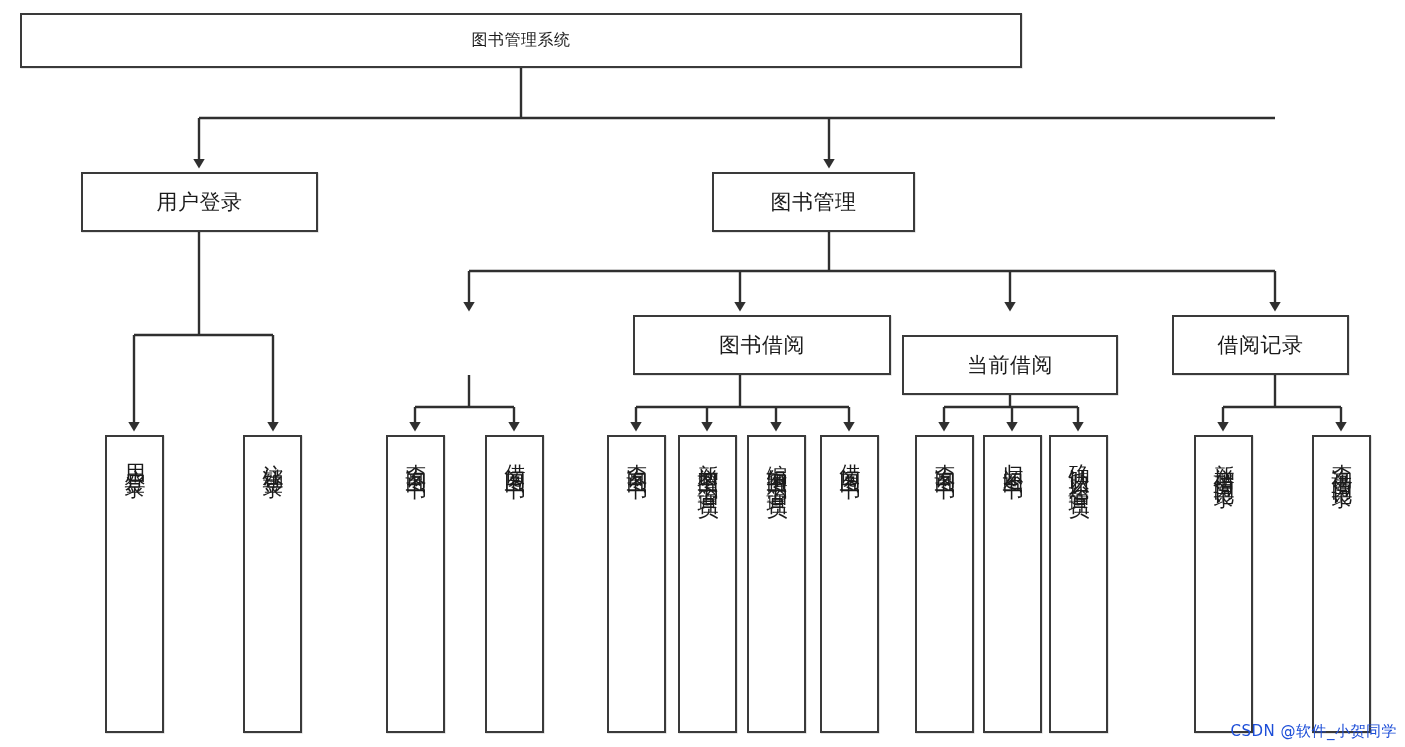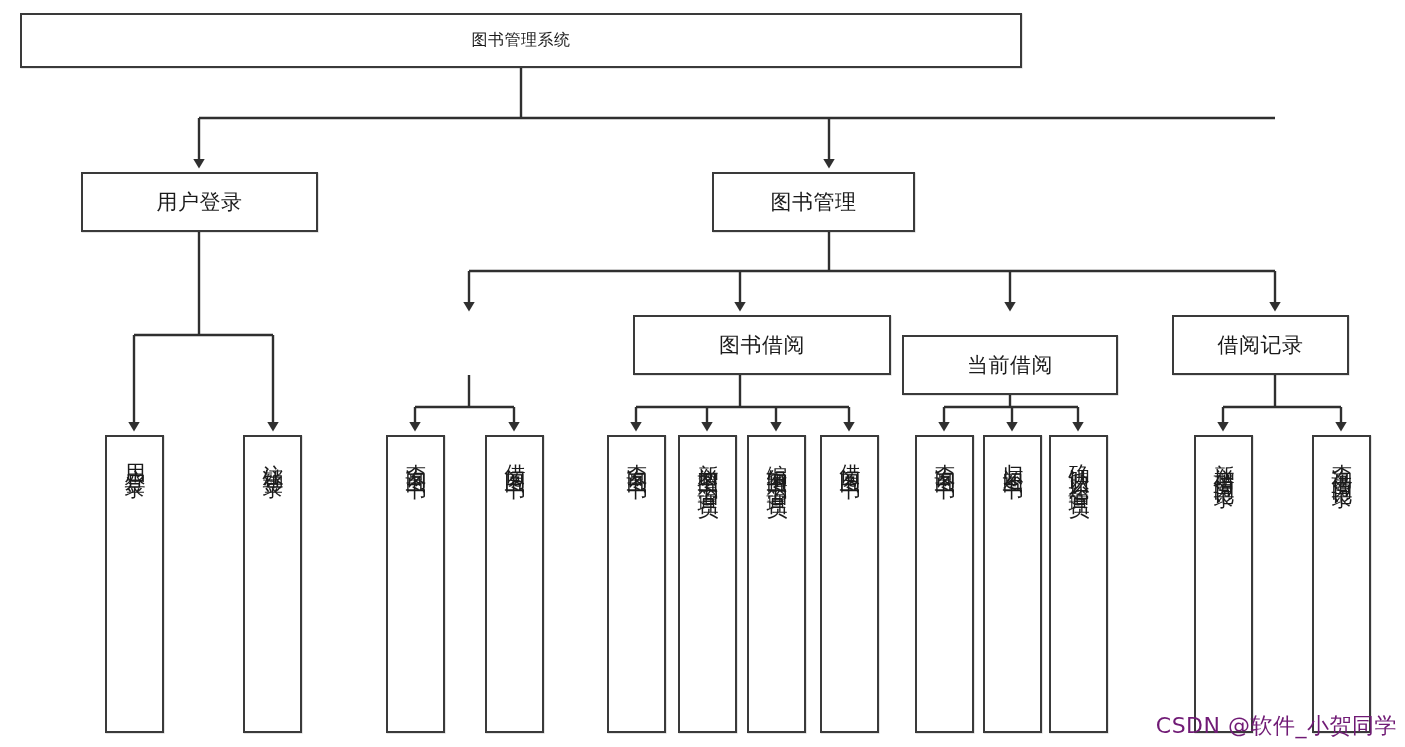--- a/index.html
+++ b/index.html
@@ -55,22 +55,22 @@
     font-size:21px;
     letter-spacing:5px;
     line-height:1;
     white-space:nowrap;
   }
   
   #watermark{
     position:absolute;
     right:8px;
     bottom:6px;
-    font-size:22px;
-    color:#701a75;
+    font-size:15px;
+    color:#1d4ed8;
     letter-spacing:0.5px;
     white-space:nowrap;
     user-select:none;
   }
 </style>
 </head>
 <body>
 
 <div id="canvas">
 

